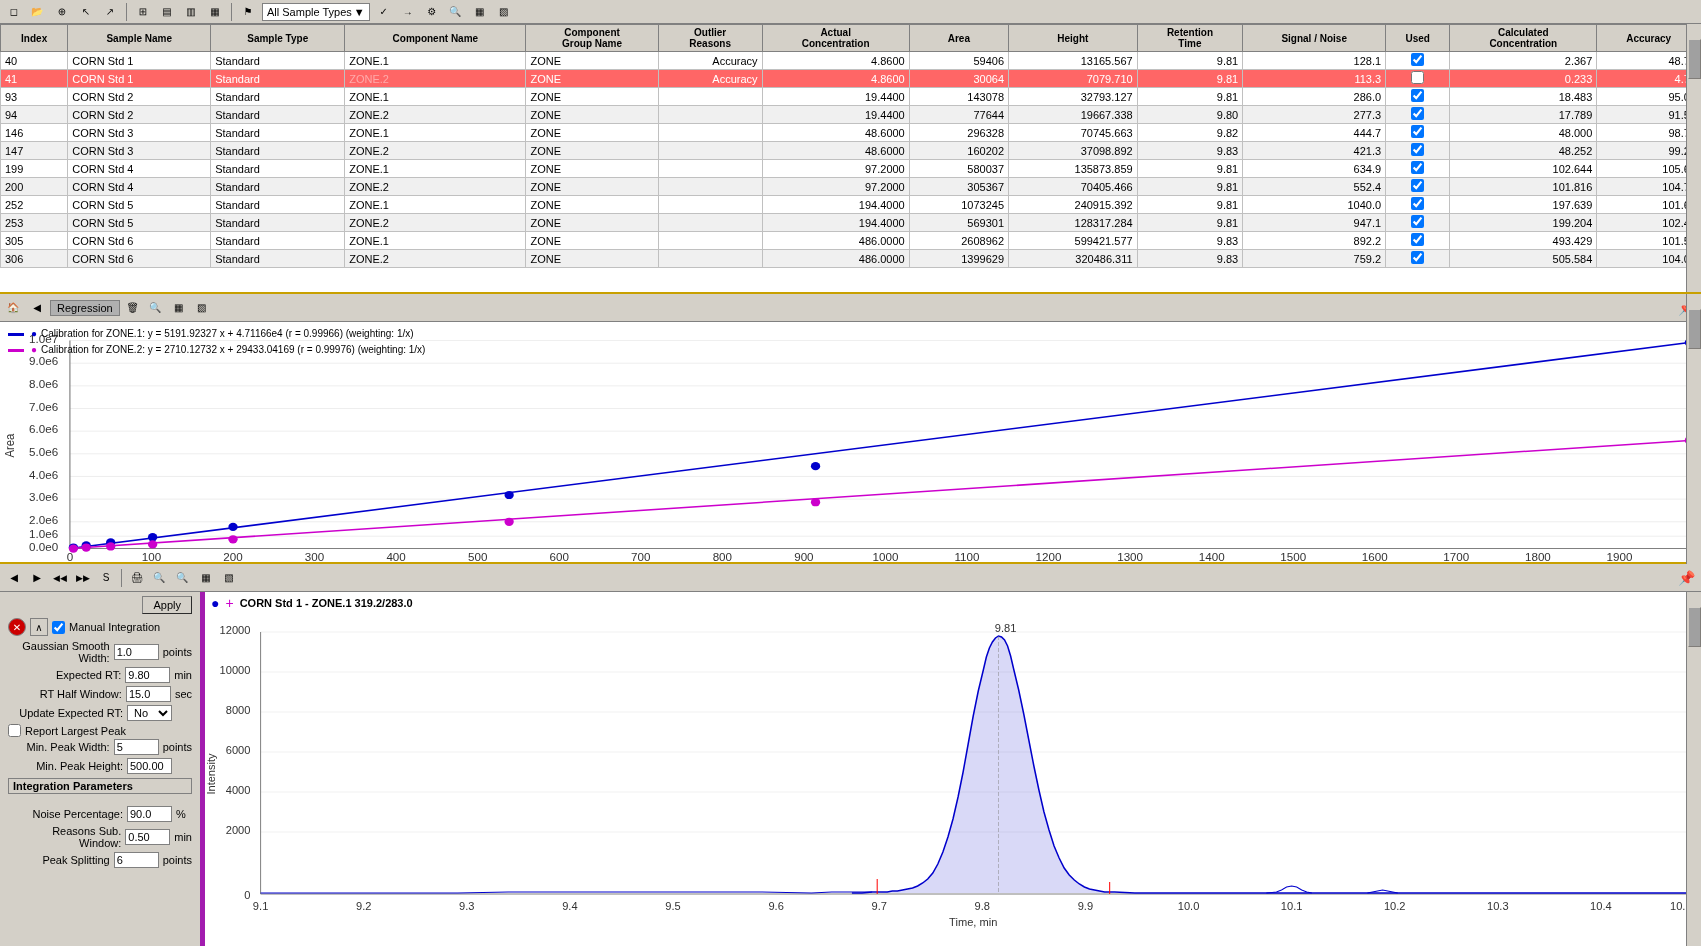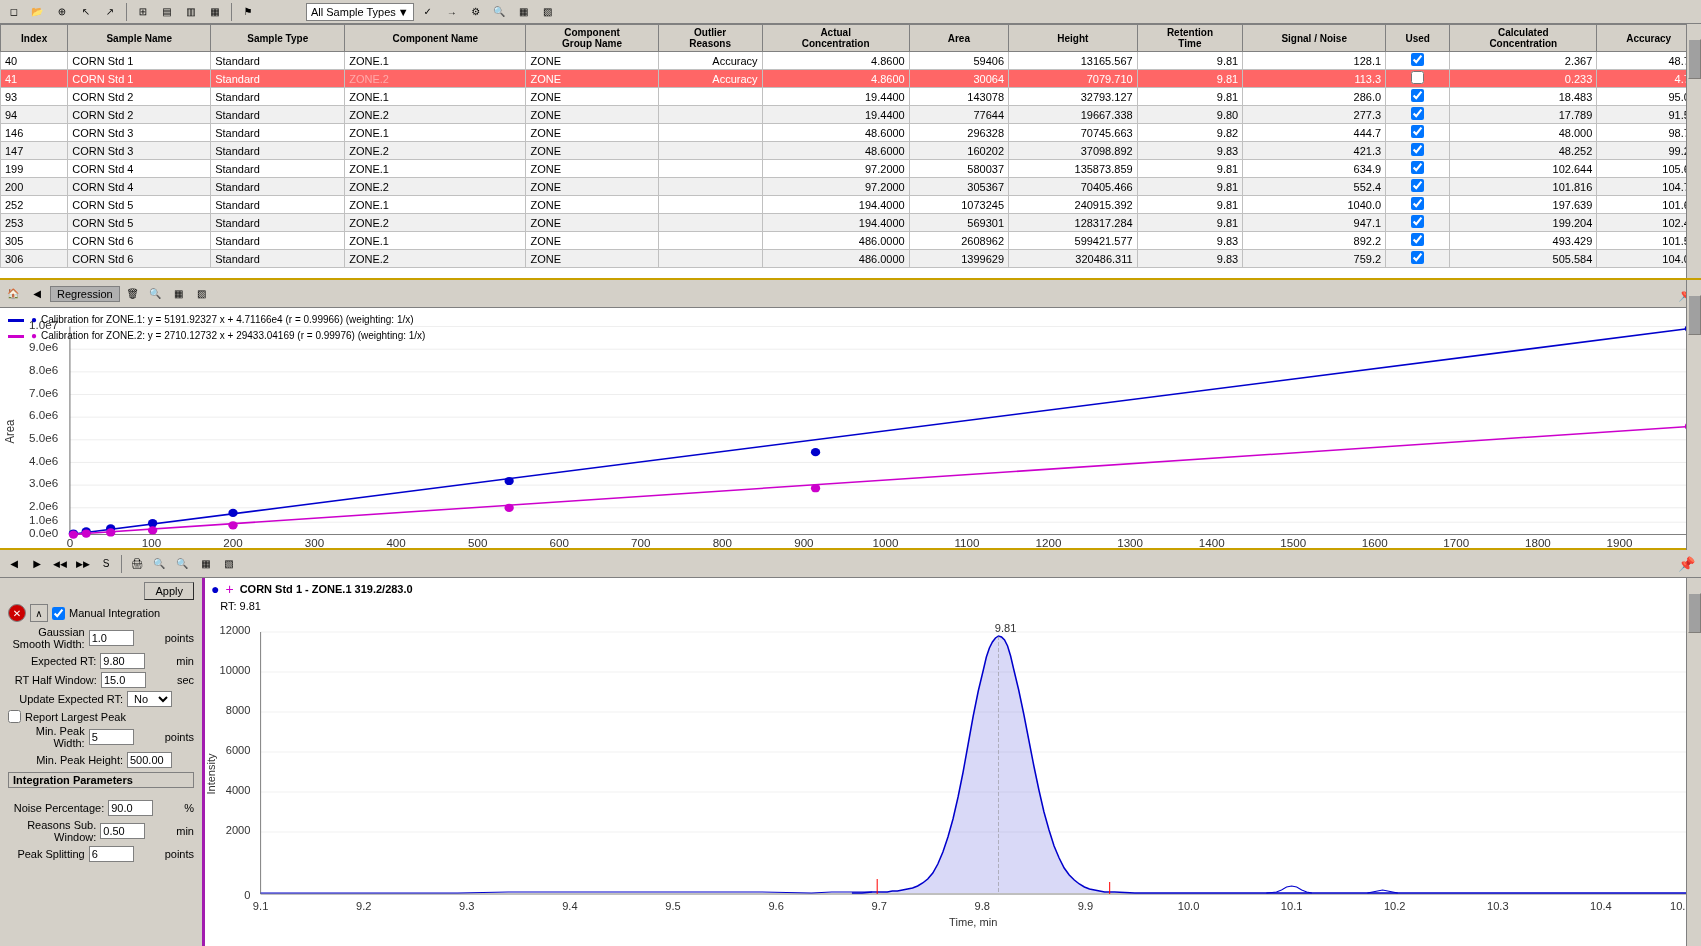--- a/index.html
+++ b/index.html
@@ -20,21 +20,21 @@
       background: #d4d0c8;
       border: 1px solid transparent;
       display: flex; align-items: center; justify-content: center;
       cursor: pointer;
       font-size: 10px;
     }
     .toolbar-separator { width: 1px; height: 18px; background: #808080; margin: 0 2px; }
     .toolbar-dropdown {
       display: flex; align-items: center; gap: 2px;
       background: white; border: 1px solid #808080;
-      padding: 1px 4px; height: 18px; cursor: pointer; margin-left: 44px;
+      padding: 1px 4px; height: 18px; cursor: pointer;
     }
 
     
     .main-container { display: flex; flex-direction: column; height: 922px; }
 
     
     .table-panel {
       height: 270px;
       background: white;
       border-bottom: 2px solid #c8a000;
@@ -103,21 +103,21 @@
       height: 28px;
       background: #d4d0c8;
       display: flex;
       align-items: center;
       padding: 2px 4px;
       gap: 3px;
       border-bottom: 1px solid #808080;
     }
     .bottom-left {
       width: 205px;
-      border-right: 3px solid #a21caf;
+      border-right: 5px solid #a21caf;
       padding: 4px 8px;
       background: #d4d0c8;
       font-size: 11px;
     }
     .bottom-right {
       flex: 1;
       position: relative;
       background: white;
     }
     .param-row {
@@ -127,21 +127,21 @@
       gap: 4px;
     }
     .param-label { width: 115px; text-align: right; font-size: 11px; }
     .param-input {
       width: 55px; height: 16px;
       border: 1px solid #808080;
       font-size: 11px; text-align: left;
       padding: 0 2px;
       background: white;
     }
-    .param-unit { font-size: 11px; margin-left: 27px; }
+    .param-unit { font-size: 11px; }
     .apply-btn {
       background: #d4d0c8; border: 1px outset #808080;
       padding: 2px 10px; cursor: pointer; font-size: 11px;
       margin-left: 4px;
     }
     .checkbox-row { display: flex; align-items: center; gap: 4px; margin-bottom: 2px; }
 
     
     .chart-svg { width: 100%; height: 100%; }
 
@@ -603,23 +603,20 @@
         </div>
       </div>
 
       <div class="bottom-right">
         <div style="padding:3px 6px; font-size:11px; display:flex; align-items:center; gap:6px;">
           <span style="color:#0000cc; font-size:14px;">●</span>
           <span style="color:#cc00cc; font-size:14px;">+</span>
           <span style="font-weight:bold;">CORN Std 1 - ZONE.1  319.2/283.0</span>
           <br>
         </div>
-        <div style="padding:0 6px 2px 6px; font-size:11px;">
-          &nbsp;&nbsp;&nbsp;<span>RT: 9.81</span>
-        </div>
         <svg width="100%" height="330" viewBox="0 0 1480 330" preserveAspectRatio="none">
 
           <text x="45" y="20" font-size="11" text-anchor="end" fill="#333">12000</text>
           <text x="45" y="60" font-size="11" text-anchor="end" fill="#333">10000</text>
           <text x="45" y="100" font-size="11" text-anchor="end" fill="#333">8000</text>
           <text x="45" y="140" font-size="11" text-anchor="end" fill="#333">6000</text>
           <text x="45" y="180" font-size="11" text-anchor="end" fill="#333">4000</text>
           <text x="45" y="220" font-size="11" text-anchor="end" fill="#333">2000</text>
           <text x="45" y="285" font-size="11" text-anchor="end" fill="#333">0</text>
 

